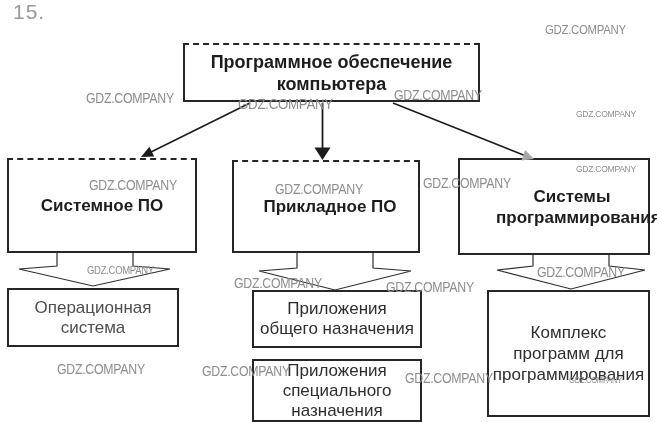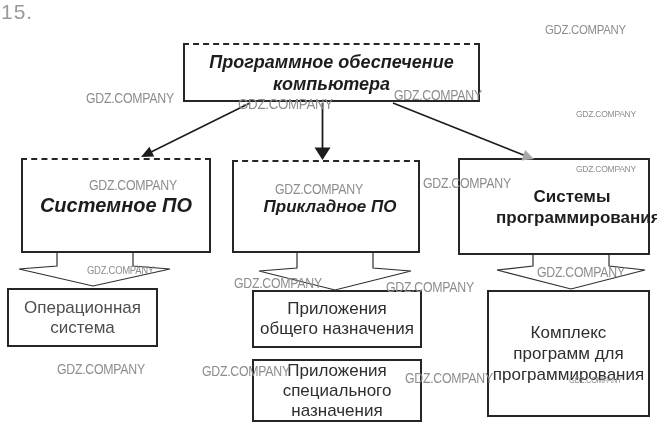--- a/index.html
+++ b/index.html
@@ -2,38 +2,38 @@
 <html><head>
 <meta charset="utf-8">
 <style>
   html,body{margin:0;padding:0;background:#fff;}
   .stage{
     position:relative;width:657px;height:422px;background:#ffffff;
     font-family:"Liberation Sans",sans-serif;overflow:hidden;
   }
   .page-label{
     position:absolute;left:1px;top:0px;font-size:21px;color:#9a9a9a;
-    letter-spacing:1px;z-index:4;
+    letter-spacing:1px;z-index:4;padding-left:12px;
   }
   
   .lines{position:absolute;left:0;top:0;z-index:2;pointer-events:none;}
   
   .box{
     position:absolute;box-sizing:border-box;border:2px solid #262626;background:#fff;
     display:flex;align-items:center;justify-content:center;text-align:center;
     color:#1d1d1d;z-index:1;
   }
   .b-bold{font-weight:bold;}
-  .dash-top{border-top-style:dashed;font-style:italic;}
+  .dash-top{border-top-style:dashed;}
   .lbl{width:100%;}
   .pos-root{left:183px;top:43px;width:297px;height:59px;font-size:18px;line-height:22px;}
-  .pos-system{left:21px;top:158px;width:190px;height:95px;font-size:20px;line-height:21px;}
+  .pos-system{left:7px;top:158px;width:190px;height:95px;font-size:17px;line-height:21px;}
   .pos-applied{left:232px;top:160px;width:188px;height:93px;font-size:17px;line-height:21px;padding-left:8px;}
   .pos-programming{left:458px;top:158px;width:192px;height:97px;font-size:17px;line-height:21px;padding-left:36px;}
-  .pos-os{left:7px;top:288px;width:151px;height:59px;font-size:17px;line-height:20px;color:#4e4e4e;}
+  .pos-os{left:7px;top:288px;width:172px;height:59px;font-size:17px;line-height:20px;color:#4e4e4e;}
   .pos-service{left:7px;top:358px;width:166px;height:60px;font-size:17px;line-height:20px;color:#4e4e4e;}
   .pos-general{left:252px;top:290px;width:170px;height:58px;font-size:17px;line-height:20px;color:#2e2e2e;}
   .pos-special{left:252px;top:359px;width:170px;height:63px;font-size:17px;line-height:20px;color:#2e2e2e;}
   .pos-complex{left:487px;top:290px;width:163px;height:127px;font-size:17px;line-height:21px;color:#2e2e2e;}
   
   .wm{
     position:absolute;color:#8d8d8d;white-space:nowrap;z-index:3;
     font-family:"Liberation Sans",sans-serif;letter-spacing:-0.3px;
     transform:scale(0.95,1.08);transform-origin:left top;pointer-events:none;
   }

